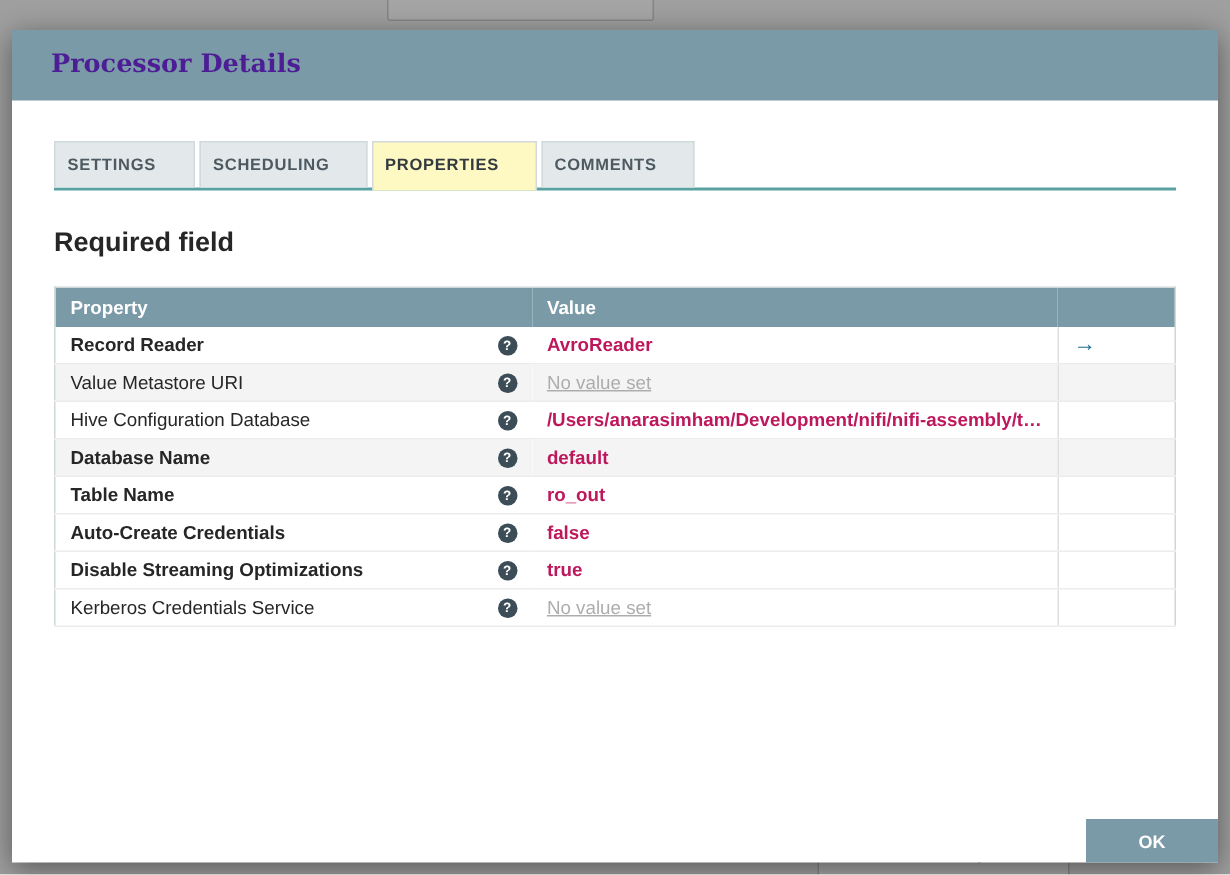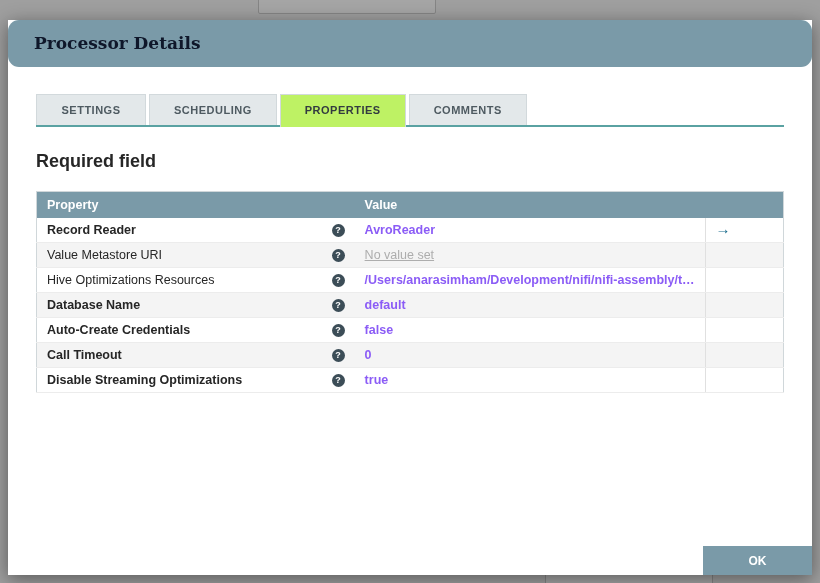--- a/index.html
+++ b/index.html
@@ -19,36 +19,36 @@
     background:#fff;border:1px solid #c9c9c9;border-radius:2px;
     padding:8px 0 0 32px;box-sizing:border-box;font-size:9px;color:#333;
   }
   .overlay{position:absolute;inset:0;background:rgba(40,40,40,0.42);}
   
   .dialog{
     position:absolute;left:8px;top:20px;width:804px;height:555px;
     background:#fff;box-shadow:0 4px 18px rgba(0,0,0,0.45);
   }
   .dialog-header{
-    height:47px;background:#7a9aa8;color:#0f172a;
+    height:47px;background:#7a9aa8;color:#4c1d95;
     font-family:"DejaVu Serif",serif;font-weight:bold;font-size:17px;
-    line-height:47px;padding-left:26px;box-sizing:border-box;border-radius:11px;
+    line-height:47px;padding-left:26px;box-sizing:border-box;
   }
   .dialog-body{padding:27px 28px 0 28px;position:relative;}
   
   .tabs{border-bottom:2px solid #5aa2a2;white-space:nowrap;}
   .tab{
     display:inline-block;vertical-align:bottom;
-    padding:9px 24px 9px 24px;min-width:60px;text-align:center;
+    padding:9px 24px 9px 8px;min-width:60px;text-align:left;
     font-size:11px;font-weight:bold;letter-spacing:0.5px;
     background:#e3e8ea;color:#4e5a61;border:1px solid #d2d9dc;border-bottom:none;
     margin-right:3px;cursor:pointer;
   }
   .tab.active{
-    background:#bef264;color:#333b40;position:relative;
+    background:#fef9c3;color:#333b40;position:relative;
     margin-bottom:-2px;padding-bottom:11px;
     border:1px solid #d2d9dc;border-bottom:none;
   }
   
   .required-label{margin-top:24px;font-size:18px;font-weight:bold;color:#262626;}
   
   table.props{
     width:100%;margin-top:19px;border-collapse:collapse;
     font-size:12.5px;color:#262626;border:1px solid #d0d7da;
   }
@@ -62,27 +62,27 @@
   table.props td{padding:5px 10px;border-bottom:1px solid #ececec;background:#fff;}
   tr.alt td{background:#f4f4f4;}
   .prop-wrap{display:flex;justify-content:space-between;align-items:flex-end;}
   .prop-name{color:#262626;}
   .prop-name.req{font-weight:bold;}
   .help-icon{
     display:inline-block;width:13px;height:13px;border-radius:50%;
     background:#3c4d57;color:#fff;font-size:9px;font-weight:bold;
     line-height:13px;text-align:center;cursor:default;flex:0 0 auto;
   }
-  .value-cell{color:#8b5cf6;font-weight:bold;white-space:nowrap;overflow:hidden;text-overflow:ellipsis;max-width:330px;}
+  .value-cell{color:#be185d;font-weight:bold;white-space:nowrap;overflow:hidden;text-overflow:ellipsis;max-width:330px;}
   .value-cell.unset{color:#adadad;font-weight:normal;text-decoration:underline;}
   .action-cell{border-left:1px solid #e0e0e0;padding-left:14px;}
   .go-to{color:#1a6c8c;font-size:15px;font-weight:bold;cursor:pointer;line-height:12px;}
   
   .ok-btn{
-    position:absolute;right:0;bottom:0;width:109px;height:29px;
+    position:absolute;right:0;bottom:0;width:88px;height:29px;
     background:#7a9aa8;color:#fff;border:none;font-size:12px;font-weight:bold;
     font-family:"Liberation Sans",sans-serif;cursor:pointer;
   }
 </style>
 </head>
 <body>
 
 <div class="canvas-bg">
   <div class="bg-card-top">
     
@@ -125,64 +125,74 @@
                 <span class="prop-name">Value Metastore URI</span>
                 <span class="help-icon">?</span>
               </div>
             </td>
             <td class="value-cell unset">No value set</td>
             <td class="action-cell"></td>
           </tr>
           <tr>
             <td>
               <div class="prop-wrap">
-                <span class="prop-name">Hive Optimizations Resources</span>
+                <span class="prop-name">Hive Configuration Database</span>
                 <span class="help-icon">?</span>
               </div>
             </td>
             <td class="value-cell">/Users/anarasimham/Development/nifi/nifi-assembly/targe...</td>
             <td class="action-cell"></td>
           </tr>
           <tr class="alt">
             <td>
               <div class="prop-wrap">
                 <span class="prop-name req">Database Name</span>
                 <span class="help-icon">?</span>
               </div>
             </td>
             <td class="value-cell">default</td>
             <td class="action-cell"></td>
           </tr>
           <tr>
             <td>
               <div class="prop-wrap">
+                <span class="prop-name req">Table Name</span>
+                <span class="help-icon">?</span>
+              </div>
+            </td>
+            <td class="value-cell">ro_out</td>
+            <td class="action-cell"></td>
+          </tr>
+          <tr>
+            <td>
+              <div class="prop-wrap">
                 <span class="prop-name req">Auto-Create Credentials</span>
                 <span class="help-icon">?</span>
               </div>
             </td>
             <td class="value-cell">false</td>
-            <td class="action-cell"></td>
-          </tr>
-          <tr class="alt">
-            <td>
-              <div class="prop-wrap">
-                <span class="prop-name req">Call Timeout</span>
-                <span class="help-icon">?</span>
-              </div>
-            </td>
-            <td class="value-cell">0</td>
             <td class="action-cell"></td>
           </tr>
           <tr>
             <td>
               <div class="prop-wrap">
                 <span class="prop-name req">Disable Streaming Optimizations</span>
                 <span class="help-icon">?</span>
               </div>
             </td>
             <td class="value-cell">true</td>
             <td class="action-cell"></td>
           </tr>
+          <tr>
+            <td>
+              <div class="prop-wrap">
+                <span class="prop-name">Kerberos Credentials Service</span>
+                <span class="help-icon">?</span>
+              </div>
+            </td>
+            <td class="value-cell unset">No value set</td>
+            <td class="action-cell"></td>
+          </tr>
         </tbody>
     </table>
   </div>
   <button class="ok-btn">OK</button>
 </div>
 
 </body></html>

